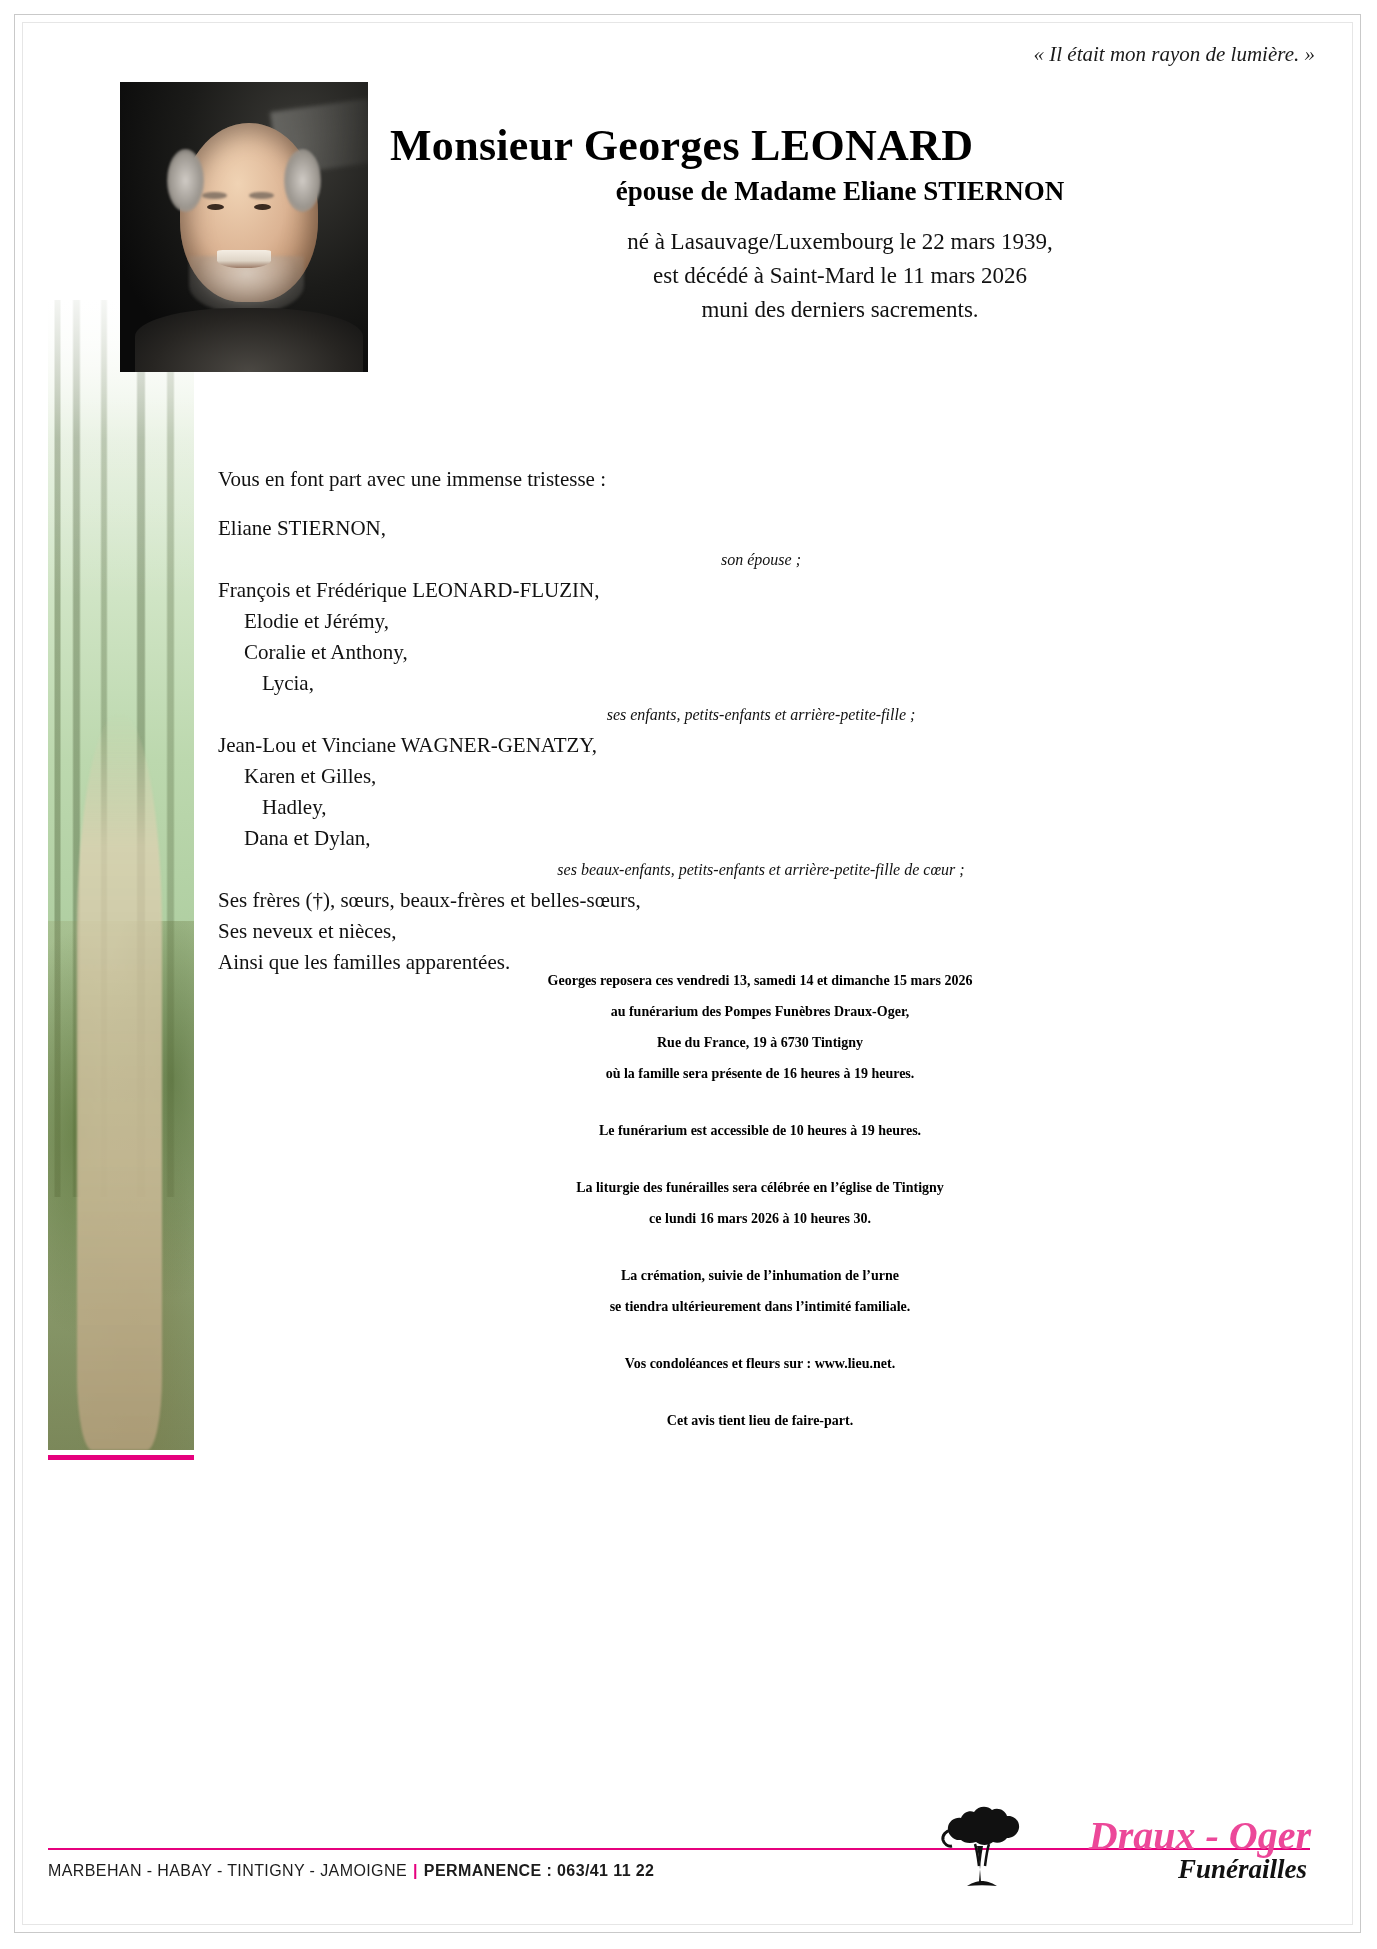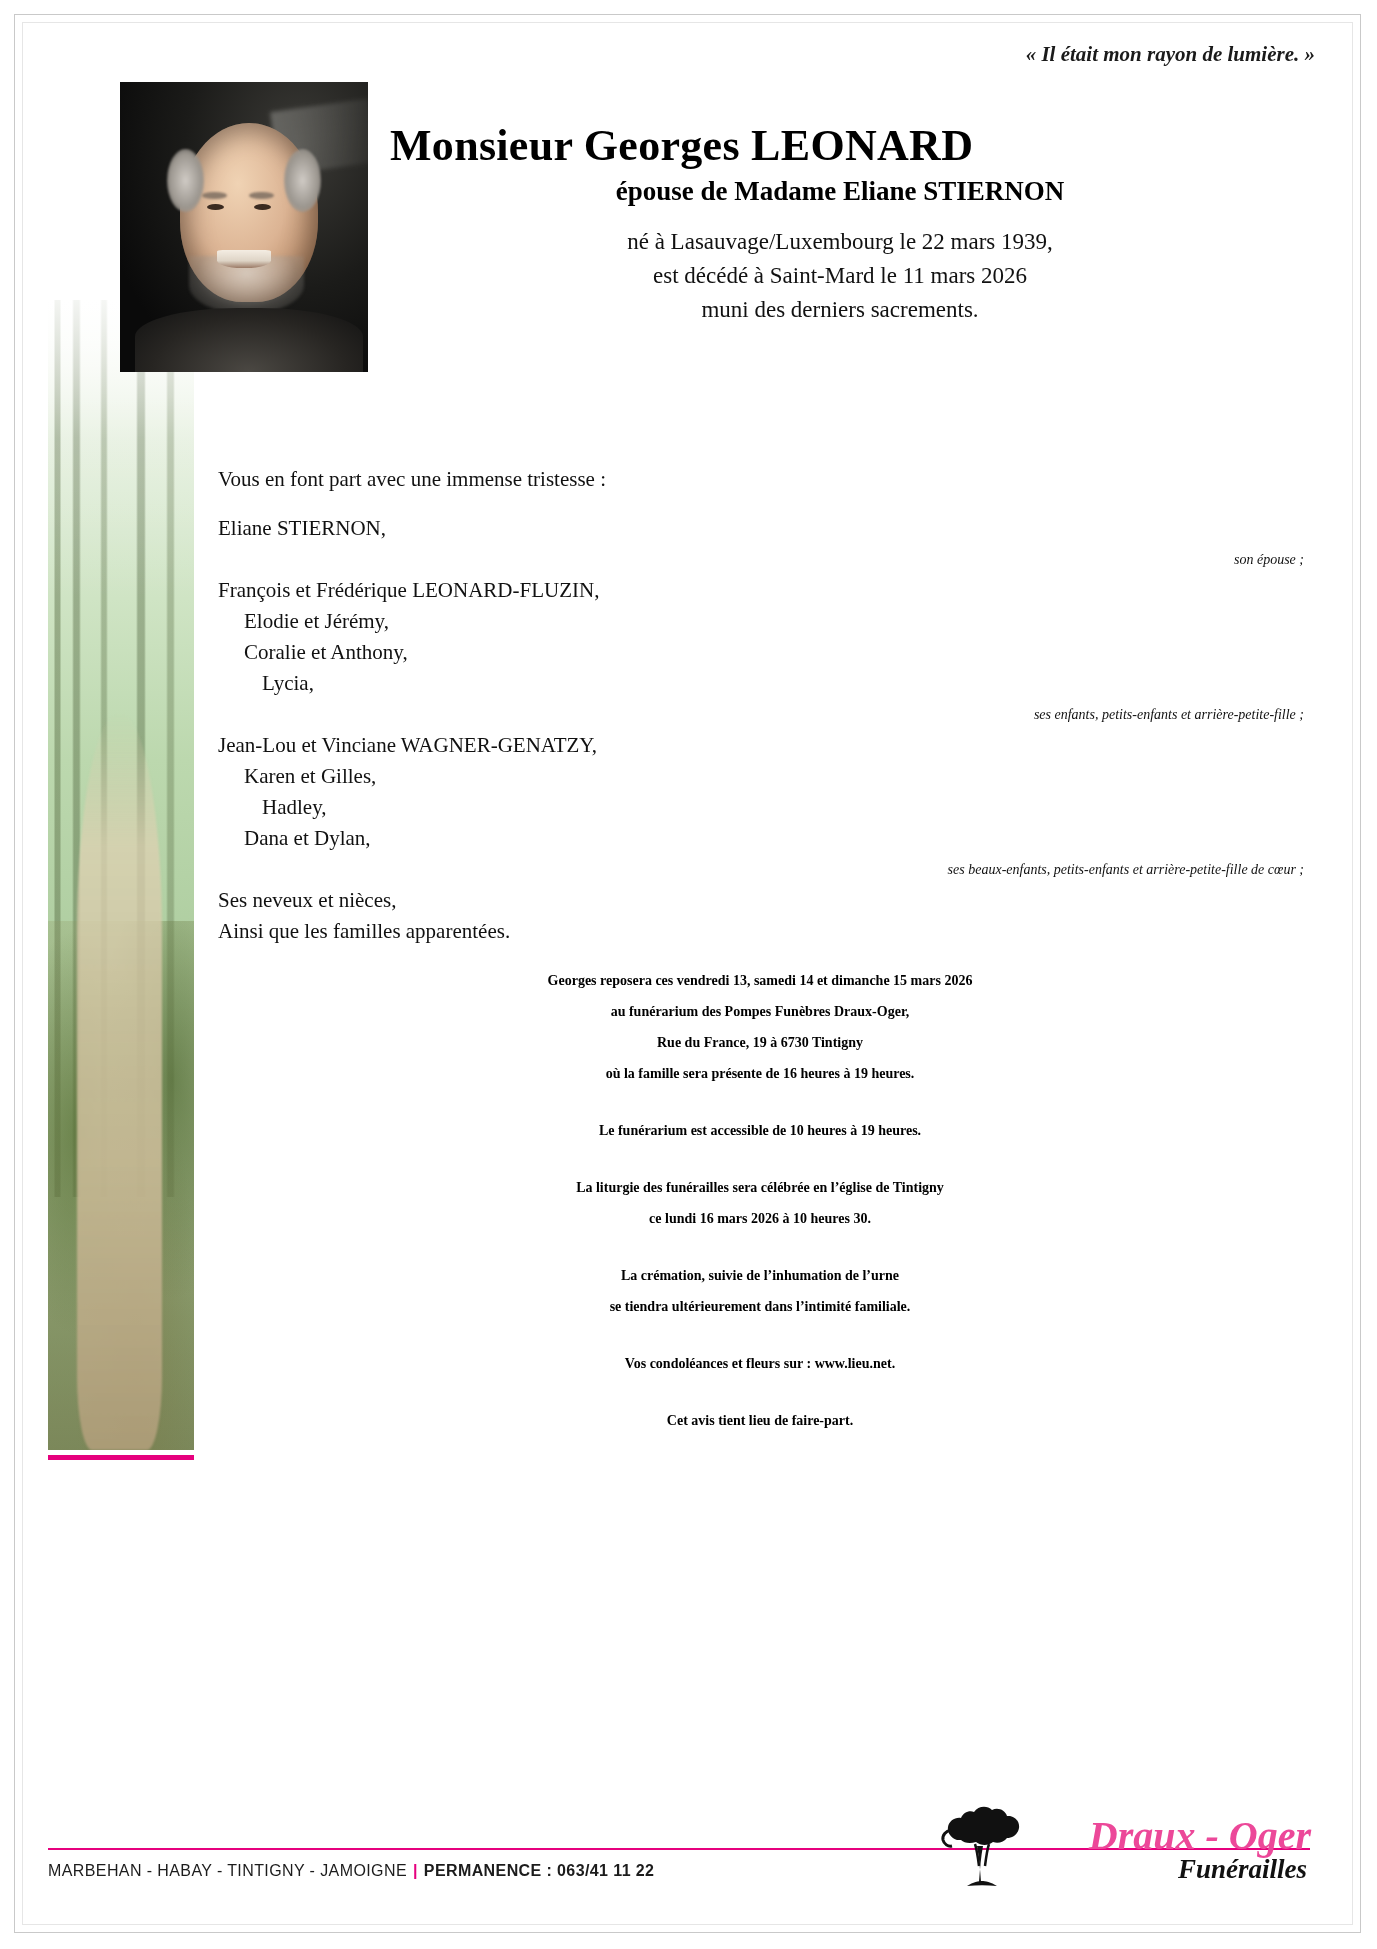--- a/index.html
+++ b/index.html
@@ -198,21 +198,20 @@
 
   
   .quote {
     position: absolute;
     right: 62px;
     top: 42px;
     font-style: italic;
     font-size: 21px;
     color: #1a1a1a;
     white-space: nowrap;
-    font-weight: bold;
   }
 
   
   .name {
     position: absolute;
     left: 390px;
     top: 120px;
     width: 900px;
     text-align: left;
     font-size: 44px;
@@ -248,23 +247,23 @@
     top: 420px;
     width: 1090px;
     font-size: 21px;
     line-height: 31px;
     color: #111;
     margin-top: 44px;
   }
   .family .line { white-space: pre; }
   .family .gap { height: 18px; }
   .family .role {
-    text-align: right;
+    text-align: center;
     font-style: italic;
-    font-size: 14px;
+    font-size: 16px;
     padding-right: 4px;
   }
   .family .indent1 { padding-left: 26px; }
   .family .indent2 { padding-left: 44px; }
 
   
   .ceremony {
     position: absolute;
     left: 230px;
     top: 965px;
@@ -398,20 +397,21 @@
     <div class="line">François et Frédérique LEONARD-FLUZIN,</div>
     <div class="line indent1">Elodie et Jérémy,</div>
     <div class="line indent1">Coralie et Anthony,</div>
     <div class="line indent2">Lycia,</div>
     <div class="role">ses enfants, petits-enfants et arrière-petite-fille ;</div>
     <div class="line">Jean-Lou et Vinciane WAGNER-GENATZY,</div>
     <div class="line indent1">Karen et Gilles,</div>
     <div class="line indent2">Hadley,</div>
     <div class="line indent1">Dana et Dylan,</div>
     <div class="role">ses beaux-enfants, petits-enfants et arrière-petite-fille de cœur  ;</div>
+    <div class="line">Ses frères (†), sœurs, beaux-frères et belles-sœurs,</div>
     <div class="line">Ses neveux et nièces,</div>
     <div class="line">Ainsi que les familles apparentées.</div>
   </div>
 
   <div class="ceremony">
     <div class="para">
       <div>Georges reposera ces vendredi 13, samedi 14 et dimanche 15 mars 2026</div>
       <div>au funérarium des Pompes Funèbres Draux-Oger,</div>
       <div>Rue du France, 19 à 6730 Tintigny</div>
       <div>où la famille sera présente de 16 heures à 19 heures.</div>

